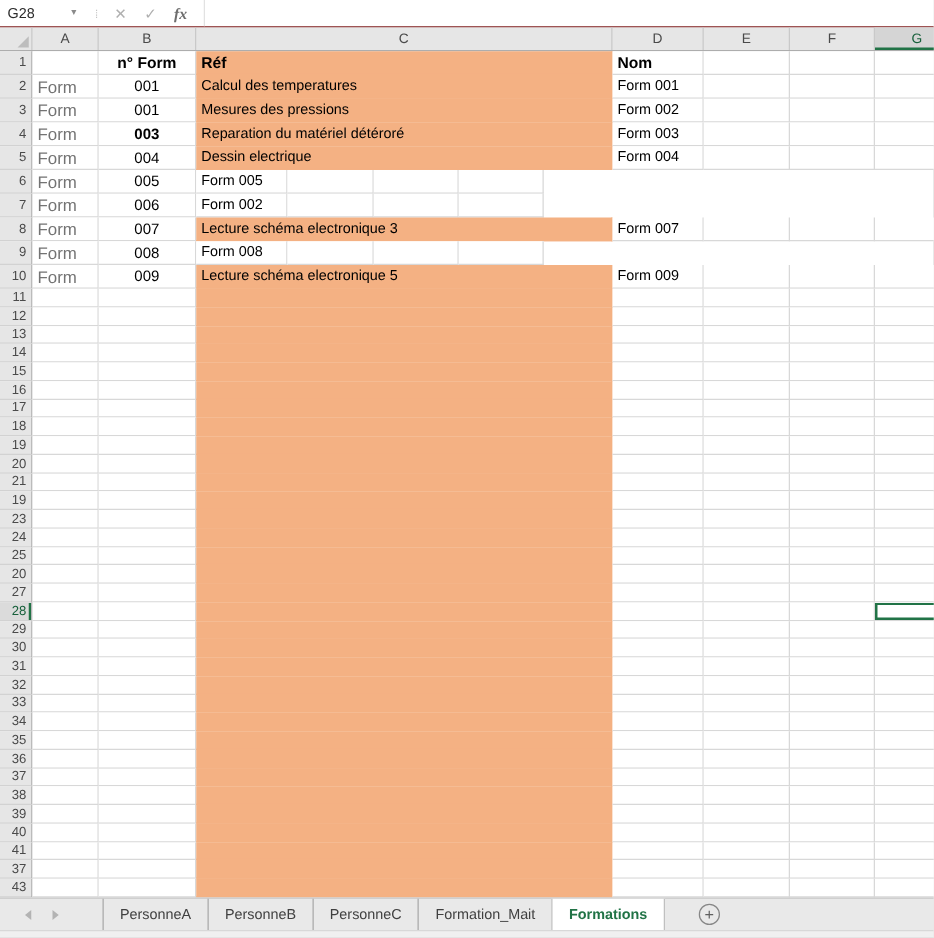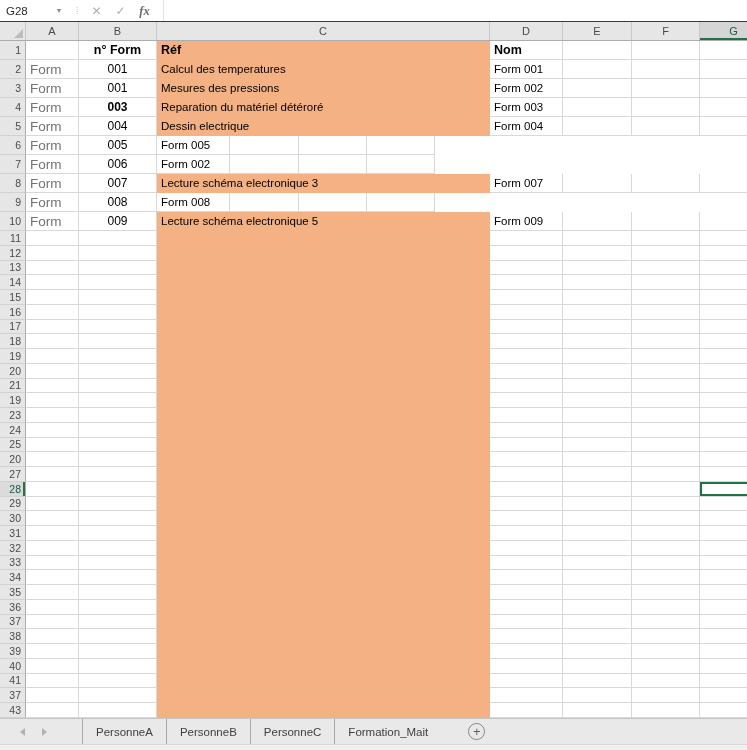--- a/index.html
+++ b/index.html
@@ -511,18 +511,19 @@
   <div class="tabbar">
     <div class="nav-arrows">
       <span class="arr left"></span>
       <span class="arr right"></span>
     </div>
     <div style="display:flex">
         <div class="tab">PersonneA</div>
         <div class="tab">PersonneB</div>
         <div class="tab">PersonneC</div>
         <div class="tab">Formation_Mait</div>
+        <div class="tab active">Formations</div>
       </div>
     <div class="plus-btn">+</div>
   </div>
 
   <div class="statusbar"></div>
 </div>
 
 </body></html>

